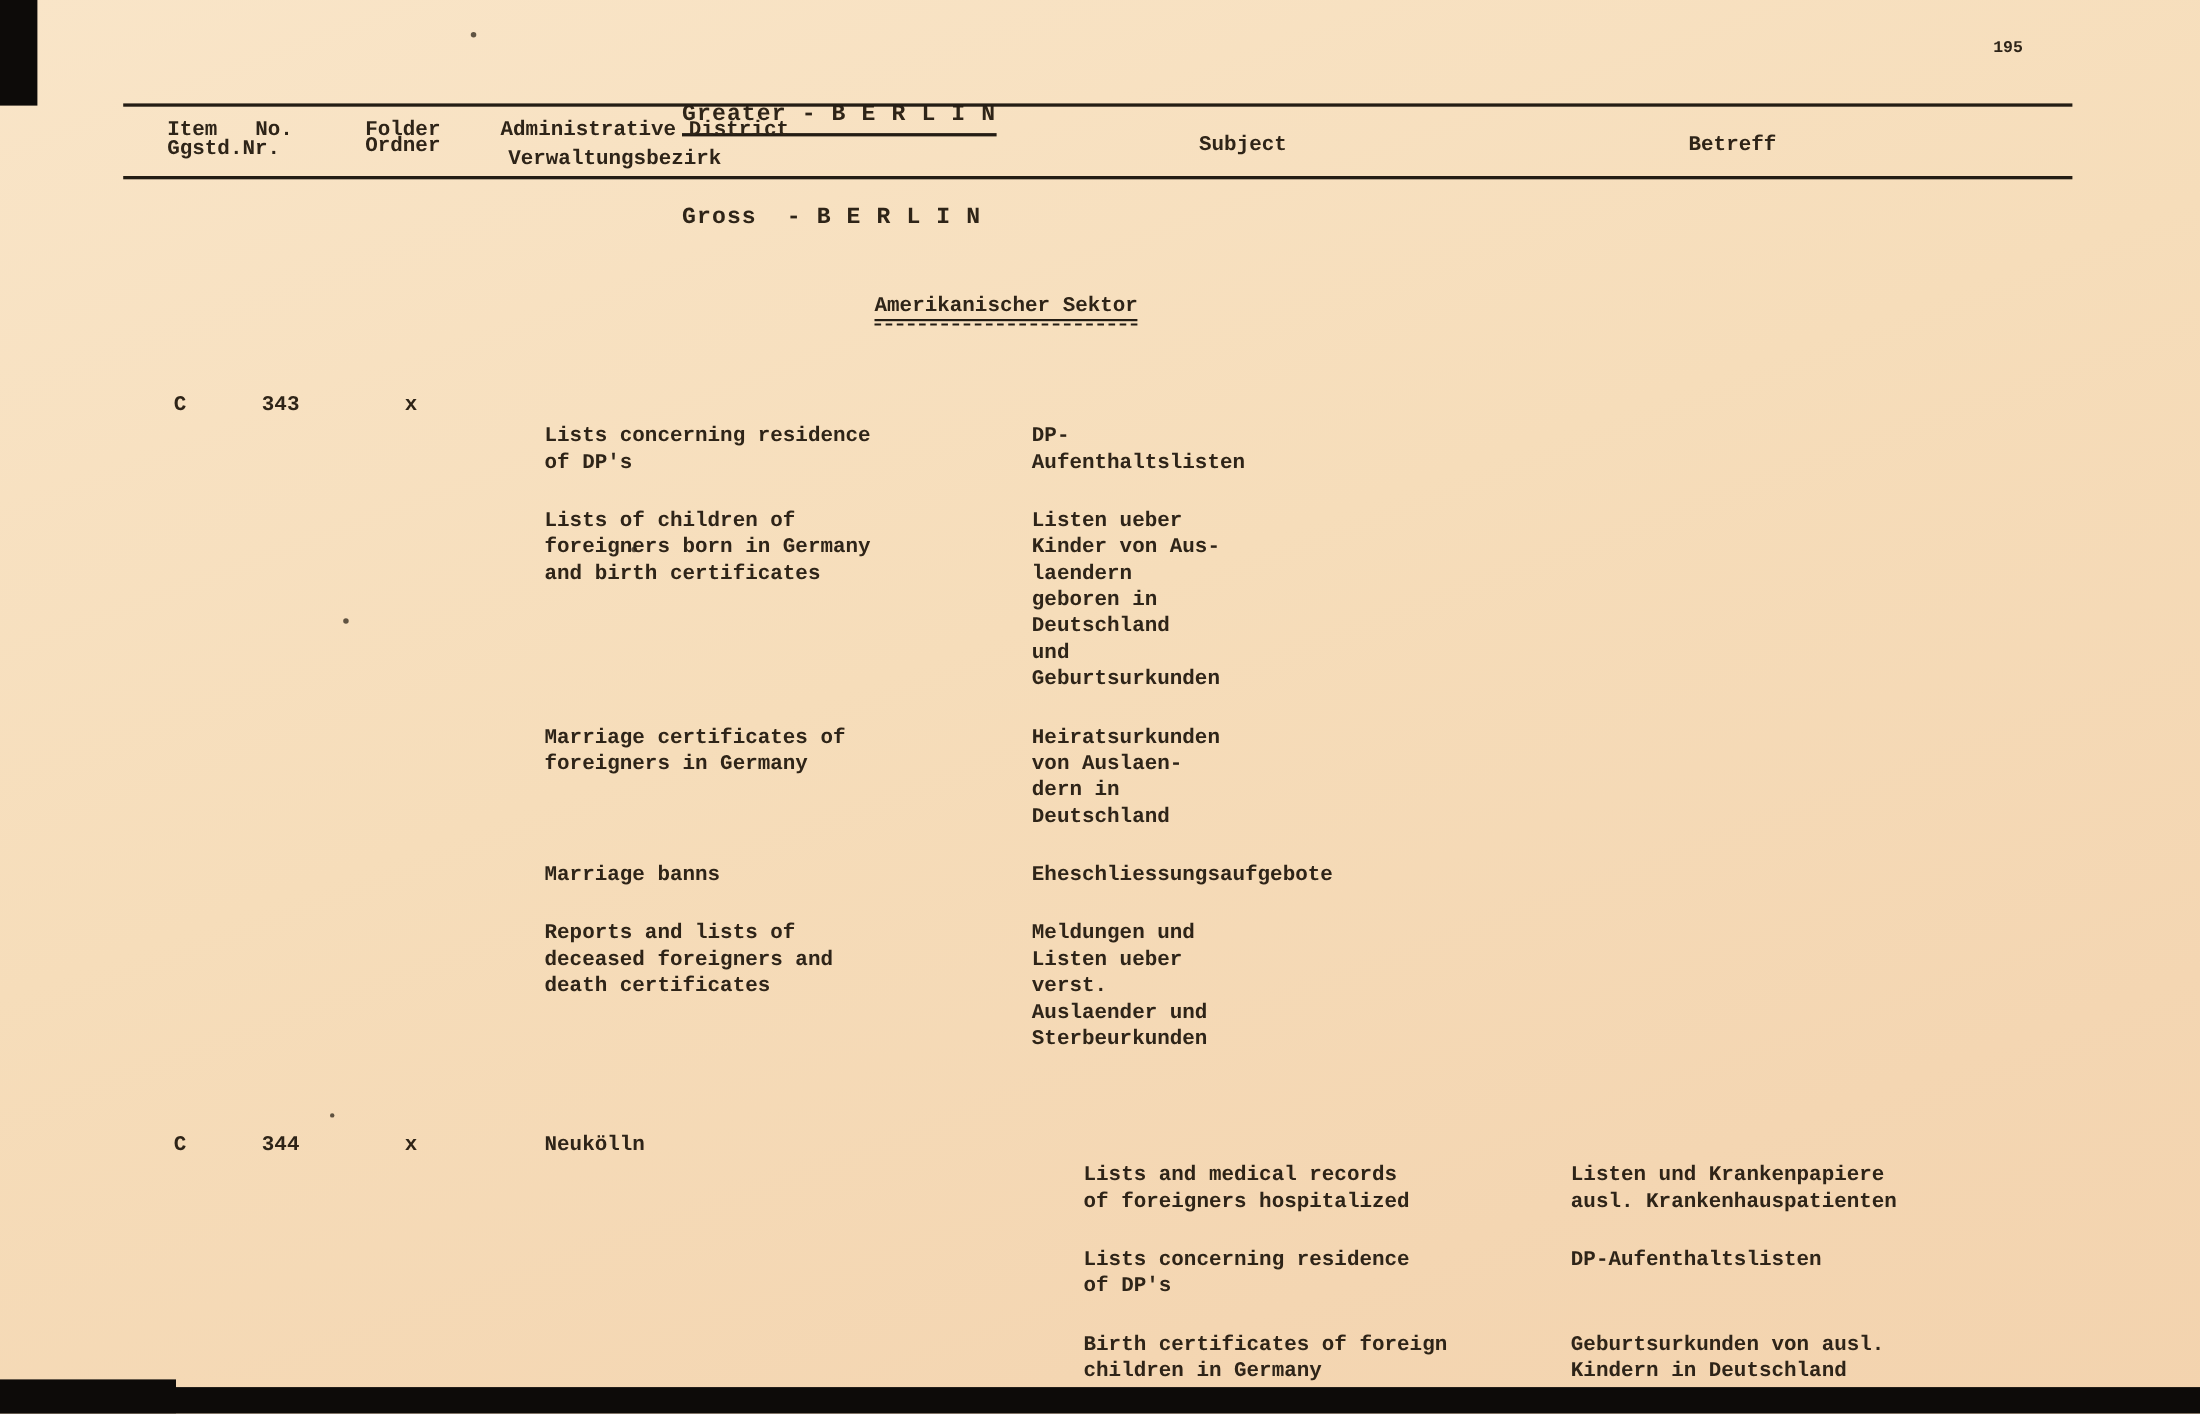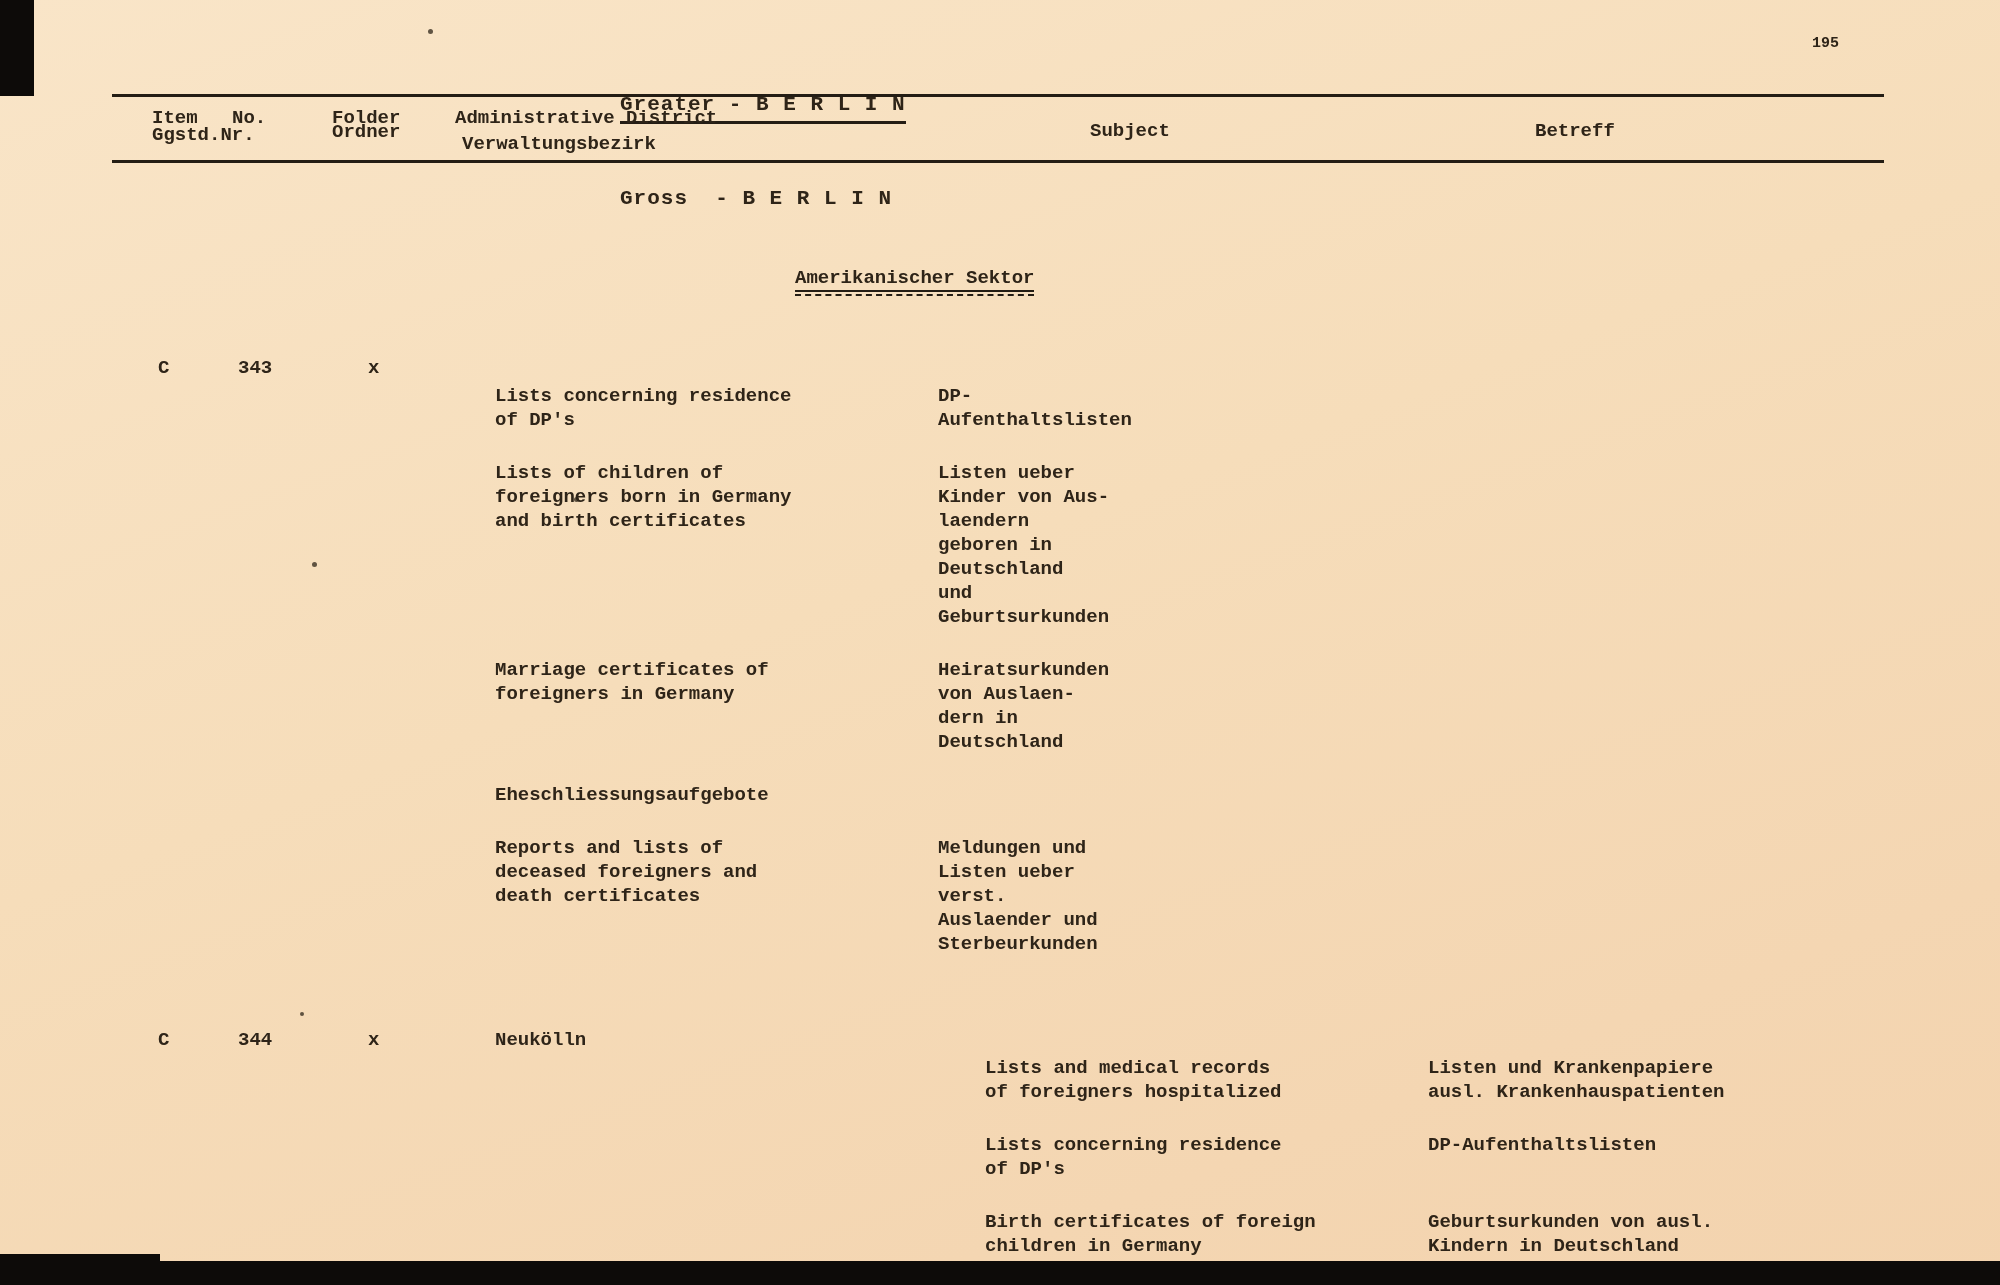--- a/index.html
+++ b/index.html
@@ -120,20 +120,21 @@
 laendern geboren in Deutschland
 und Geburtsurkunden</div>
         </div>
         <div class="row">
           <div class="subject">Marriage certificates of
 foreigners in Germany</div>
           <div class="betreff">Heiratsurkunden von Auslaen-
 dern in Deutschland</div>
         </div>
         <div class="row">
+          <div class="subject">Marriage banns</div>
           <div class="betreff">Eheschliessungsaufgebote</div>
         </div>
         <div class="row">
           <div class="subject">Reports and lists of
 deceased foreigners and
 death certificates</div>
           <div class="betreff">Meldungen und Listen ueber
 verst. Auslaender und
 Sterbeurkunden</div>
         </div>

